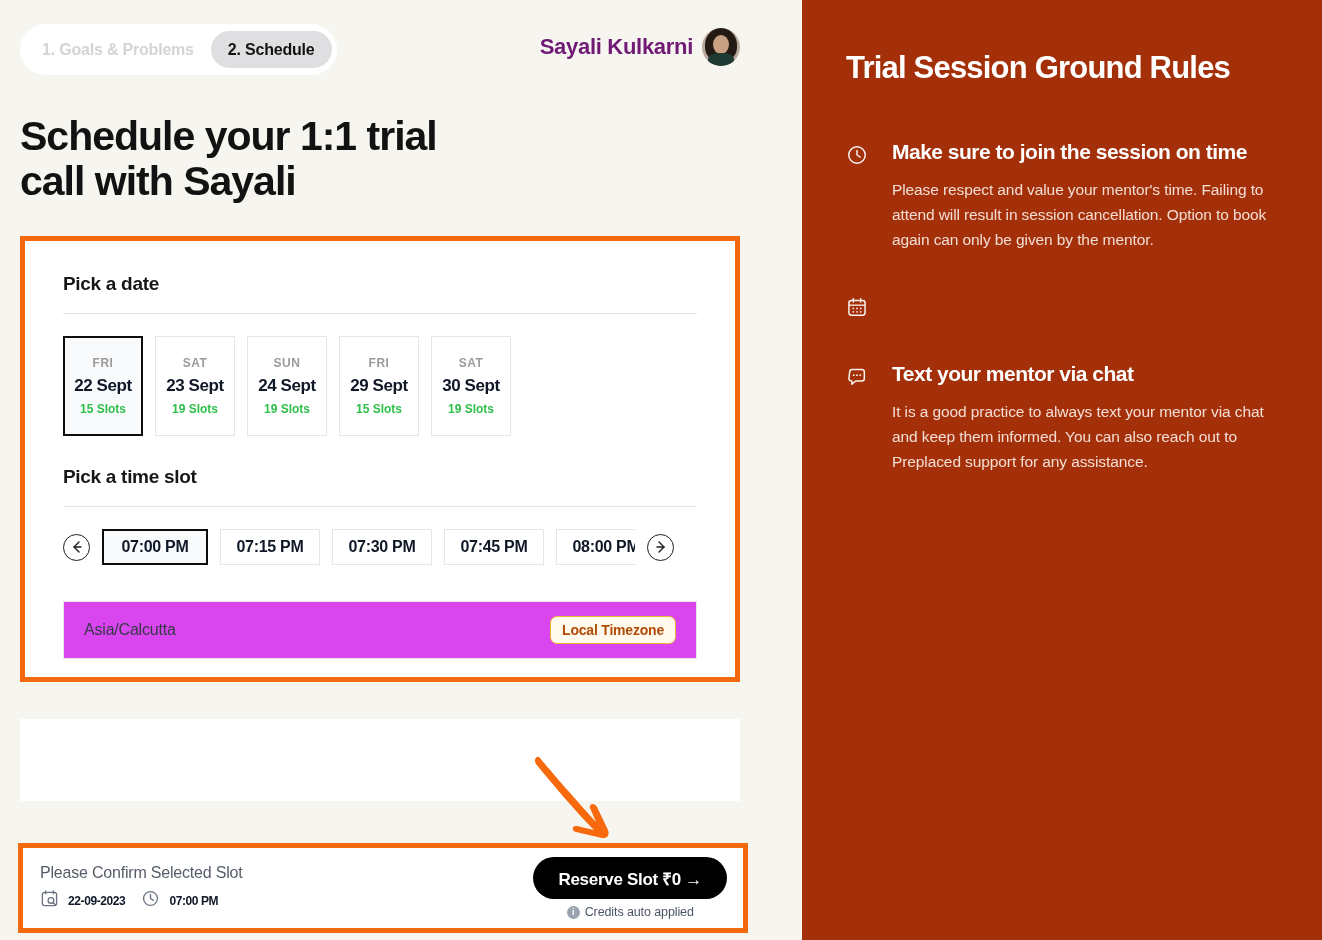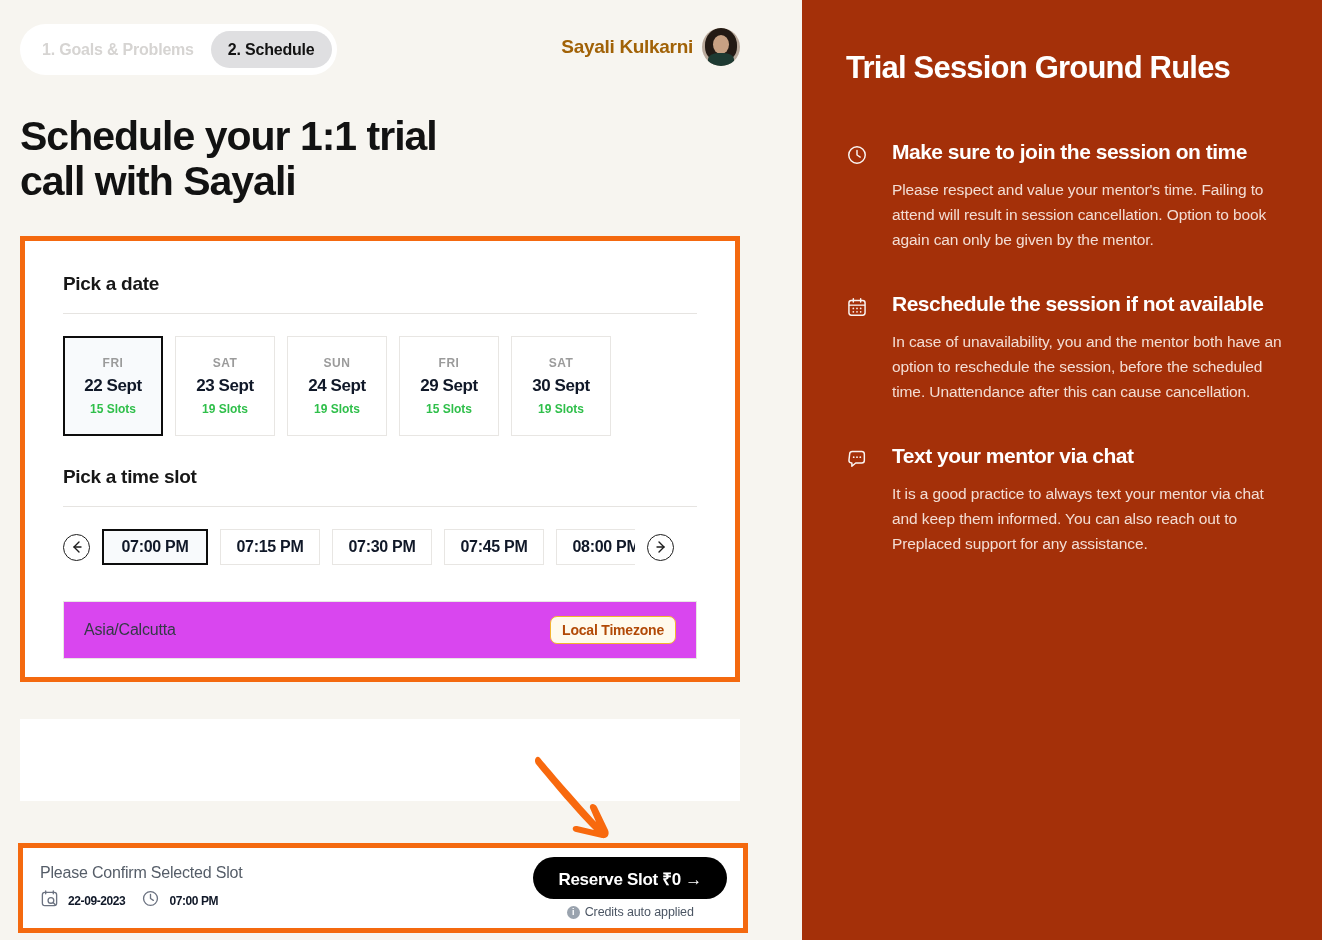--- a/index.html
+++ b/index.html
@@ -77,23 +77,23 @@
 
   .user {
     display: flex;
     align-items: center;
     gap: 9px;
     margin-right: 62px;
     margin-top: 4px;
   }
 
   .user-name {
-    font-size: 19px;
-    font-weight: bold;
-    color: #a16207;
+    font-size: 22px;
+    font-weight: bold;
+    color: #701a75;
     letter-spacing: -0.3px;
   }
 
   .avatar {
     width: 38px;
     height: 38px;
     border-radius: 50%;
     overflow: hidden;
     position: relative;
     background: #b9a99b;
@@ -160,21 +160,21 @@
     margin: 18px 0 0 0;
   }
 
   .date-row {
     display: flex;
     gap: 12px;
     margin-top: 22px;
   }
 
   .date-card {
-    width: 100px;
+    width: 80px;
     height: 100px;
     border: 1px solid #e8e6e3;
     background: #ffffff;
     display: flex;
     flex-direction: column;
     align-items: center;
     justify-content: center;
     gap: 6px;
     cursor: pointer;
   }
@@ -623,24 +623,20 @@
           <path d="M8 3 V6.6 M16 3 V6.6" stroke="#ffffff" stroke-width="1.6" stroke-linecap="round"></path>
           <path d="M3.2 10 H20.8" stroke="#ffffff" stroke-width="1.4"></path>
           <circle cx="8" cy="13.5" r="0.95" fill="#ffffff"></circle>
           <circle cx="12" cy="13.5" r="0.95" fill="#ffffff"></circle>
           <circle cx="16" cy="13.5" r="0.95" fill="#ffffff"></circle>
           <circle cx="8" cy="17.2" r="0.95" fill="#ffffff"></circle>
           <circle cx="12" cy="17.2" r="0.95" fill="#ffffff"></circle>
           <circle cx="16" cy="17.2" r="0.95" fill="#ffffff"></circle>
         </svg>
       </span>
-      <div class="rule-body">
-        <div class="rule-head">Reschedule the session if not available</div>
-        <div class="rule-text">In case of unavailability, you and the mentor both have an option to reschedule the session, before the scheduled time. Unattendance after this can cause cancellation.</div>
-      </div>
     </div>
 
     <div class="rule">
       <span class="rule-icon">
         <svg width="22" height="22" viewBox="0 0 24 24">
           <path d="M4 6.5 a2.8 2.8 0 0 1 2.8-2.8 h10.4 a2.8 2.8 0 0 1 2.8 2.8 v7 a2.8 2.8 0 0 1 -2.8 2.8 h-6.6 l-4.2 3.6 v-3.6 h-0.4 a2.8 2.8 0 0 1 -2.8 -2.8 z" fill="none" stroke="#ffffff" stroke-width="1.6" stroke-linejoin="round"></path>
           <circle cx="8.4" cy="10" r="1" fill="#ffffff"></circle>
           <circle cx="12" cy="10" r="1" fill="#ffffff"></circle>
           <circle cx="15.6" cy="10" r="1" fill="#ffffff"></circle>
         </svg>

